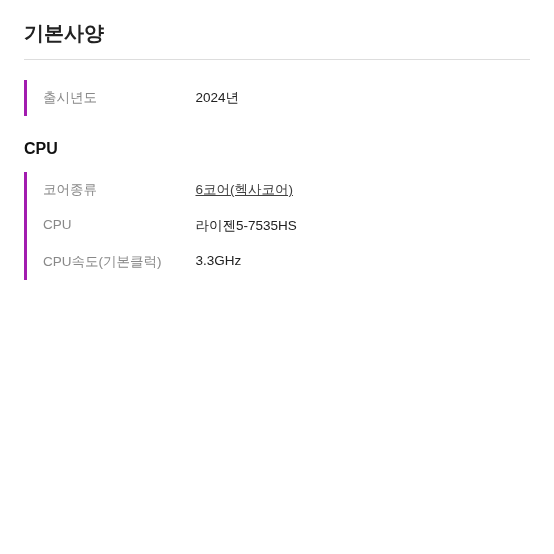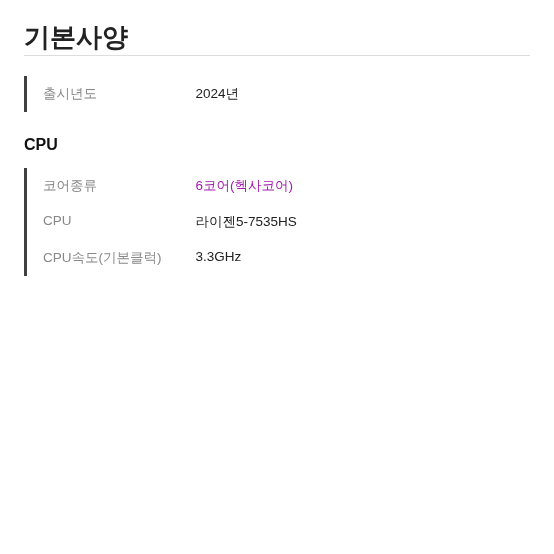--- a/index.html
+++ b/index.html
@@ -13,50 +13,52 @@
       color: #222222;
       font-size: 14px;
       width: 554px;
       min-height: 554px;
       overflow-x: hidden;
     }
     .page-container {
       padding: 20px 24px;
     }
     .top-title {
-      font-size: 26px;
+      font-size: 20px;
       font-weight: bold;
       color: #222;
+      margin-bottom: 12px;
     }
     .divider {
       border: none;
       border-top: 1px solid #dddddd;
       margin-bottom: 20px;
     }
     .spec-table {
       width: 100%;
       border-collapse: collapse;
       margin-bottom: 24px;
     }
     .spec-table tr td {
       padding: 9px 10px;
       vertical-align: top;
       font-size: 13.5px;
     }
     .spec-table tr td:first-child {
       color: #888888;
       width: 160px;
       padding-left: 16px;
-      border-left: 3px solid #404040;
+      border-left: 3px solid #a21caf;
     }
     .spec-table tr td:last-child {
       color: #222222;
     }
     .link-style {
-      color: #a21caf;
+      text-decoration: underline;
+      color: #404040;
     }
     .cpu-section-title {
       font-size: 16px;
       font-weight: bold;
       color: #111;
       margin-bottom: 14px;
       margin-top: 4px;
     }
   </style>
 </head>

